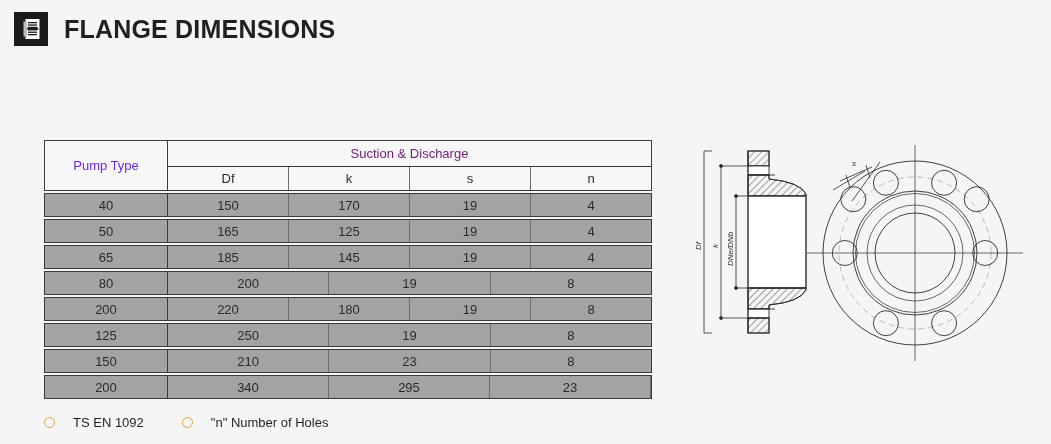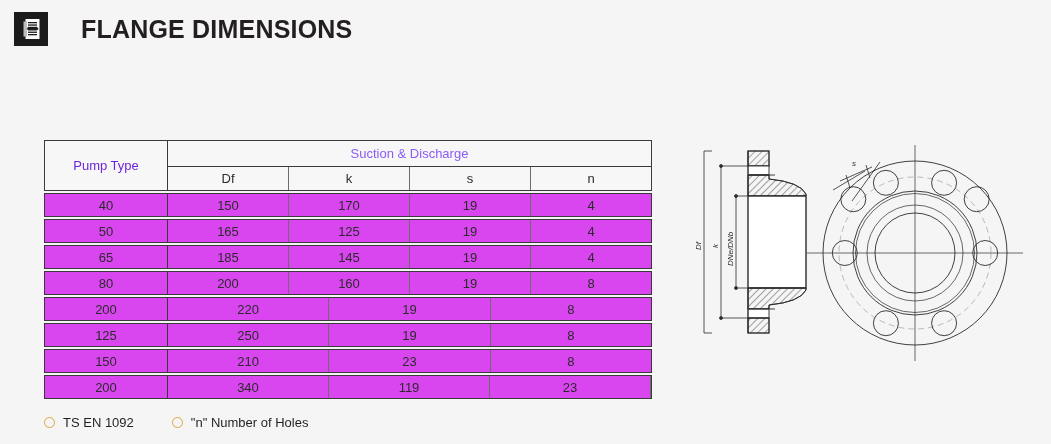--- a/index.html
+++ b/index.html
@@ -35,21 +35,20 @@
     flex: none;
   }
   .header-icon svg { display: block; }
   .page-title {
     font-size: 25px;
     font-weight: bold;
     letter-spacing: 0.2px;
     color: #231f20;
     white-space: nowrap;
     line-height: 1;
-    margin-left: 17px;
   }
 
   
   .dim-table {
     position: absolute;
     left: 44px;
     top: 140px;
     width: 608px;
   }
   .thead-box {
@@ -74,21 +73,21 @@
     display: flex;
     flex-direction: column;
   }
   .th-group-title {
     height: 25px;
     display: flex;
     align-items: center;
     justify-content: center;
     border-bottom: 1px solid #3a3a3a;
     font-size: 13px;
-    color: #8b5cf6;
+    color: #701a75;
   }
   .th-sub-row {
     flex: 1;
     display: flex;
   }
   .th-sub {
     flex: 1;
     display: flex;
     align-items: center;
     justify-content: center;
@@ -99,21 +98,21 @@
   }
   .th-sub:last-child { border-right: none; }
 
   .tbody-rows { margin-top: 2px; }
   .trow {
     display: flex;
     height: 24px;
     border: 1px solid #3a3a3a;
     box-sizing: border-box;
     margin-bottom: 2px;
-    background: #d946ef;
+    background: #a3a3a3;
   }
   .tcell {
     display: flex;
     align-items: center;
     justify-content: center;
     font-size: 13px;
     color: #2b2b2b;
     box-sizing: border-box;
     border-right: 1px solid #6d6d6d;
   }
@@ -125,21 +124,21 @@
   .legend {
     position: absolute;
     left: 44px;
     top: 415px;
     display: flex;
     align-items: center;
   }
   .legend-item {
     display: flex;
     align-items: center;
-    gap: 8px;
+    gap: 18px;
     font-size: 13px;
     color: #231f20;
   }
   .legend-item + .legend-item { margin-left: 38px; }
   .legend-dot {
     width: 11px;
     height: 11px;
     border: 1.6px solid #dda544;
     border-radius: 50%;
     box-sizing: border-box;
@@ -223,46 +222,46 @@
     <div class="trow">
       <div class="tcell c0">65</div>
       <div class="tcell c1">185</div>
       <div class="tcell c2">145</div>
       <div class="tcell c3">19</div>
       <div class="tcell c4">4</div>
     </div>
     <div class="trow">
       <div class="tcell c0">80</div>
       <div class="tcell c1">200</div>
-      <div class="tcell c2">160</div>
       <div class="tcell c3">19</div>
       <div class="tcell c4">8</div>
     </div>
     <div class="trow">
       <div class="tcell c0">200</div>
       <div class="tcell c1">220</div>
+      <div class="tcell c2">180</div>
       <div class="tcell c3">19</div>
       <div class="tcell c4">8</div>
     </div>
     <div class="trow">
       <div class="tcell c0">125</div>
       <div class="tcell c1">250</div>
       <div class="tcell c3">19</div>
       <div class="tcell c4">8</div>
     </div>
     <div class="trow">
       <div class="tcell c0">150</div>
       <div class="tcell c2">210</div>
       <div class="tcell c3">23</div>
       <div class="tcell c4">8</div>
     </div>
     <div class="trow">
       <div class="tcell c0">200</div>
       <div class="tcell c1">340</div>
-      <div class="tcell c2">119</div>
+      <div class="tcell c2">295</div>
       <div class="tcell c3">23</div>
     </div>
   </div>
 </div>
 
 <div class="legend">
   <div class="legend-item">
     <span class="legend-dot"></span>
     <span>TS EN 1092</span>
   </div>

